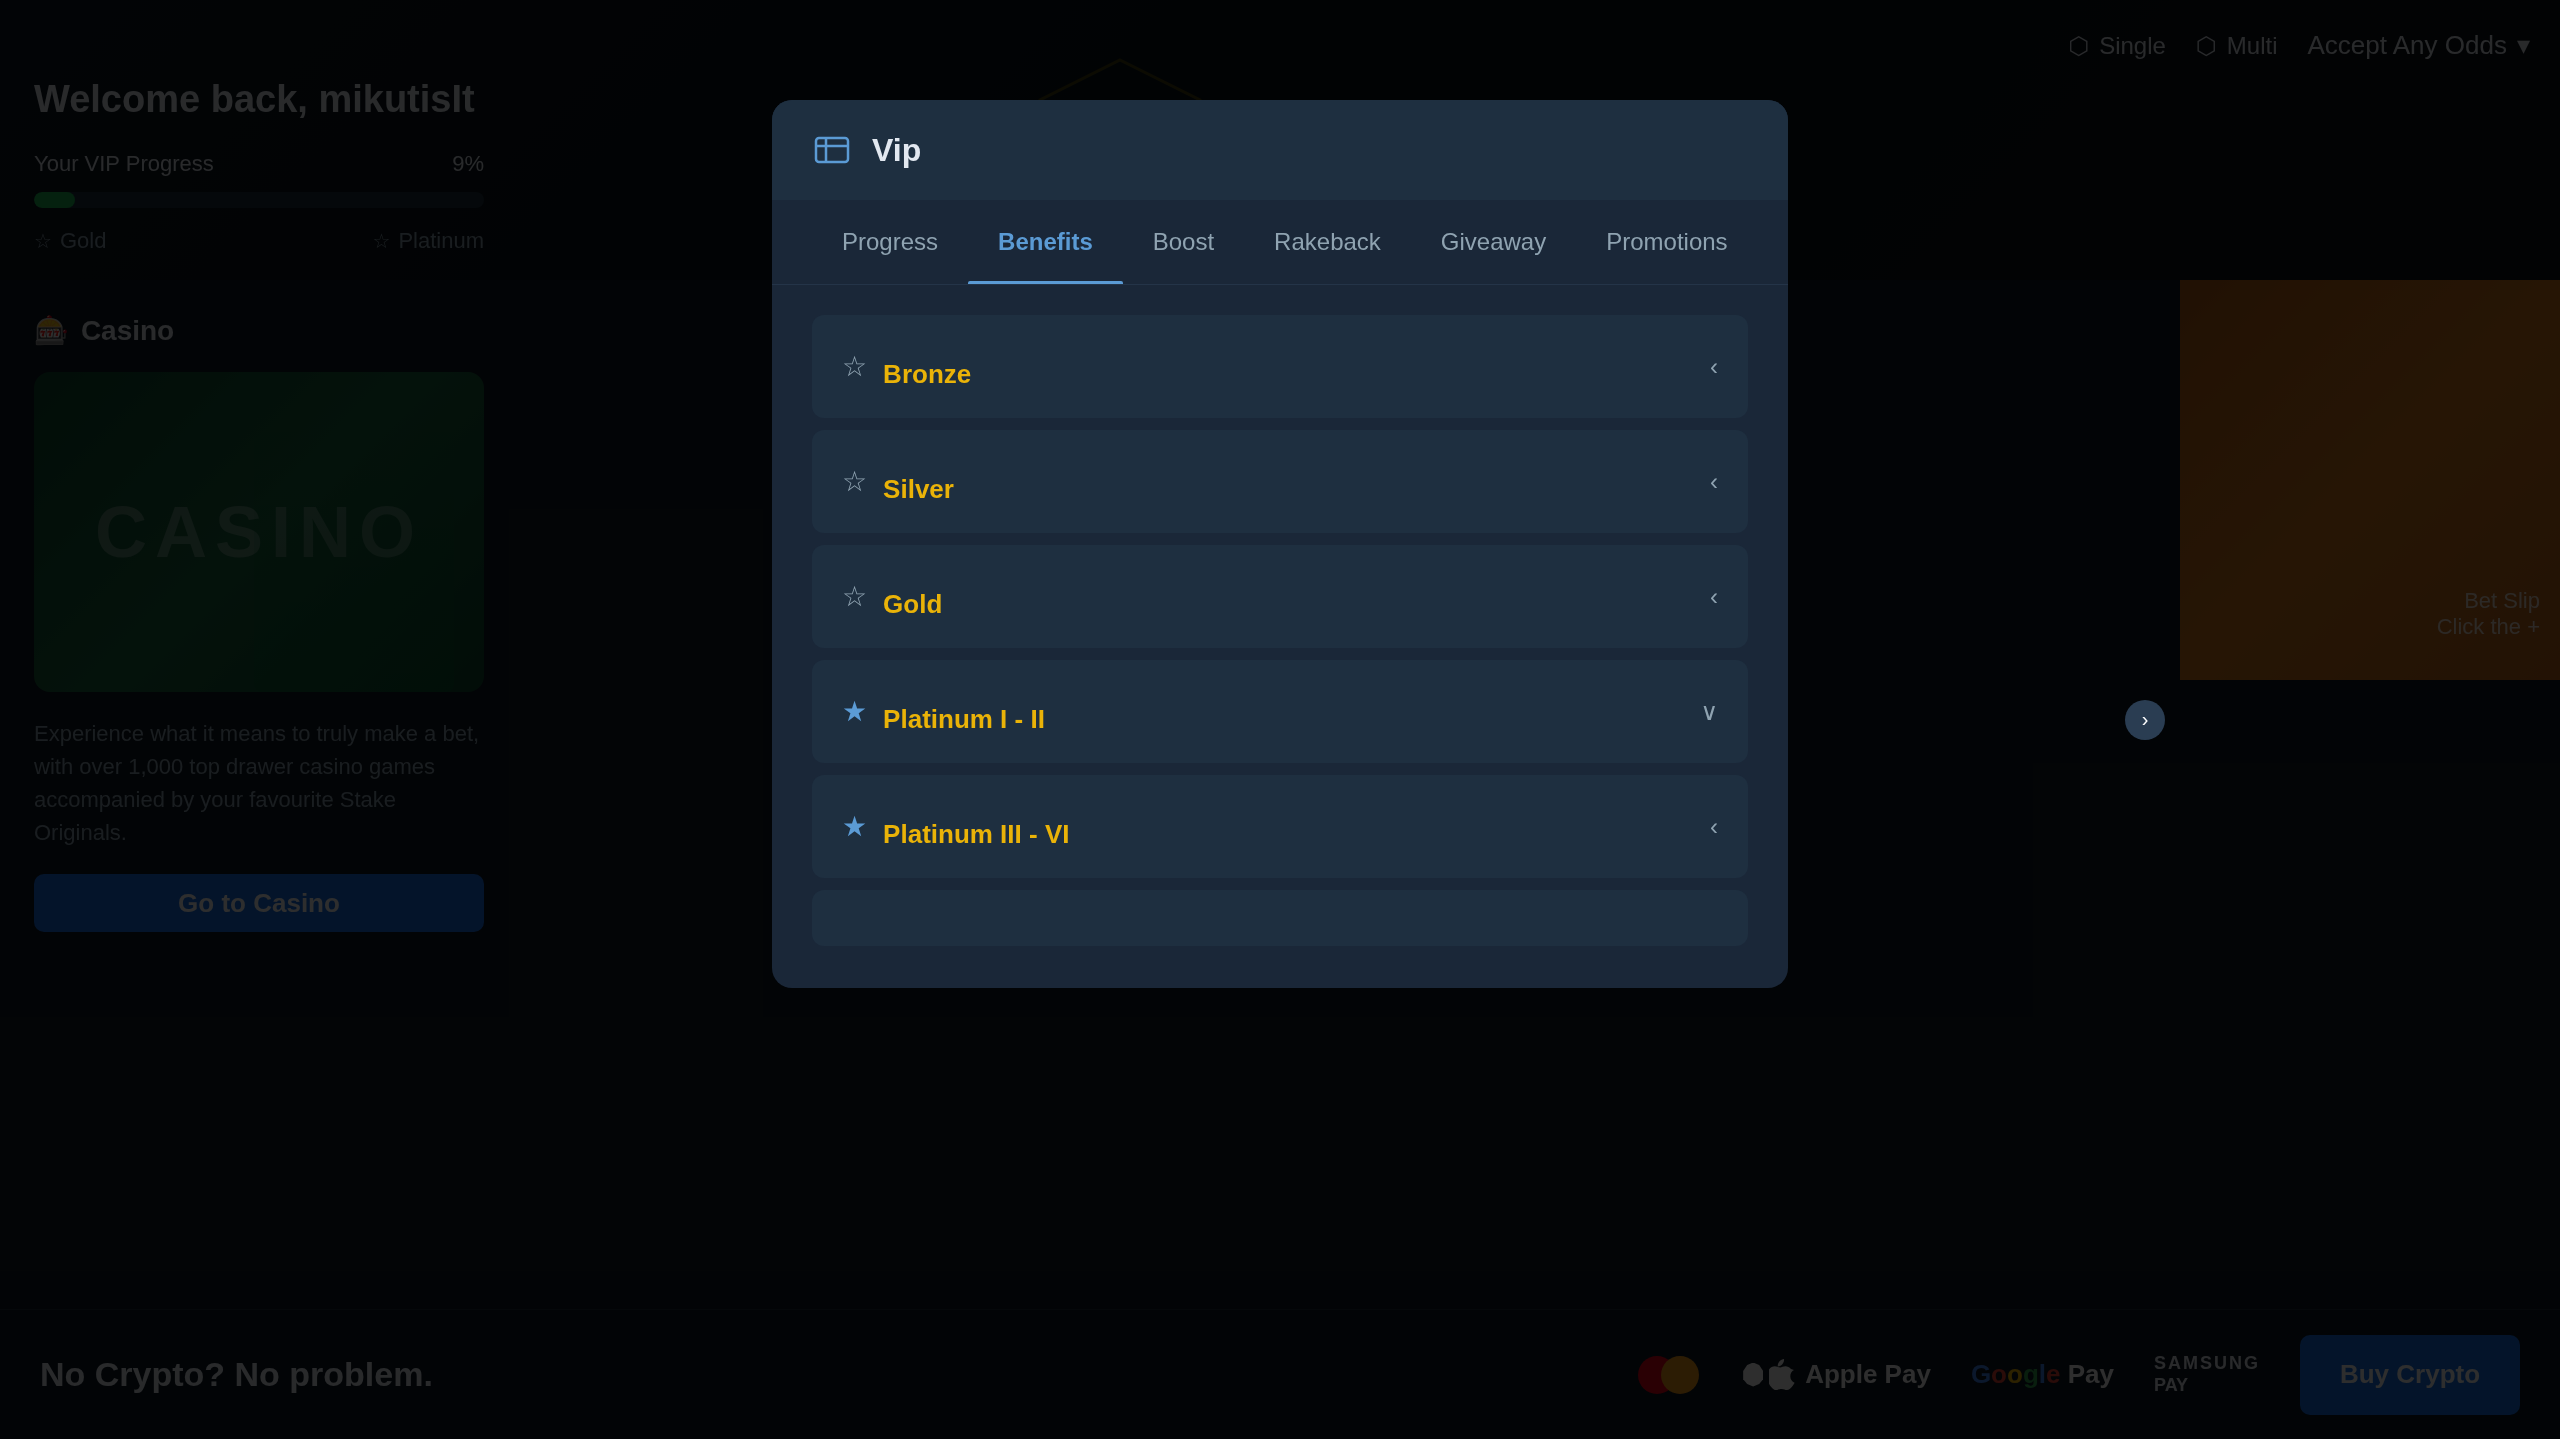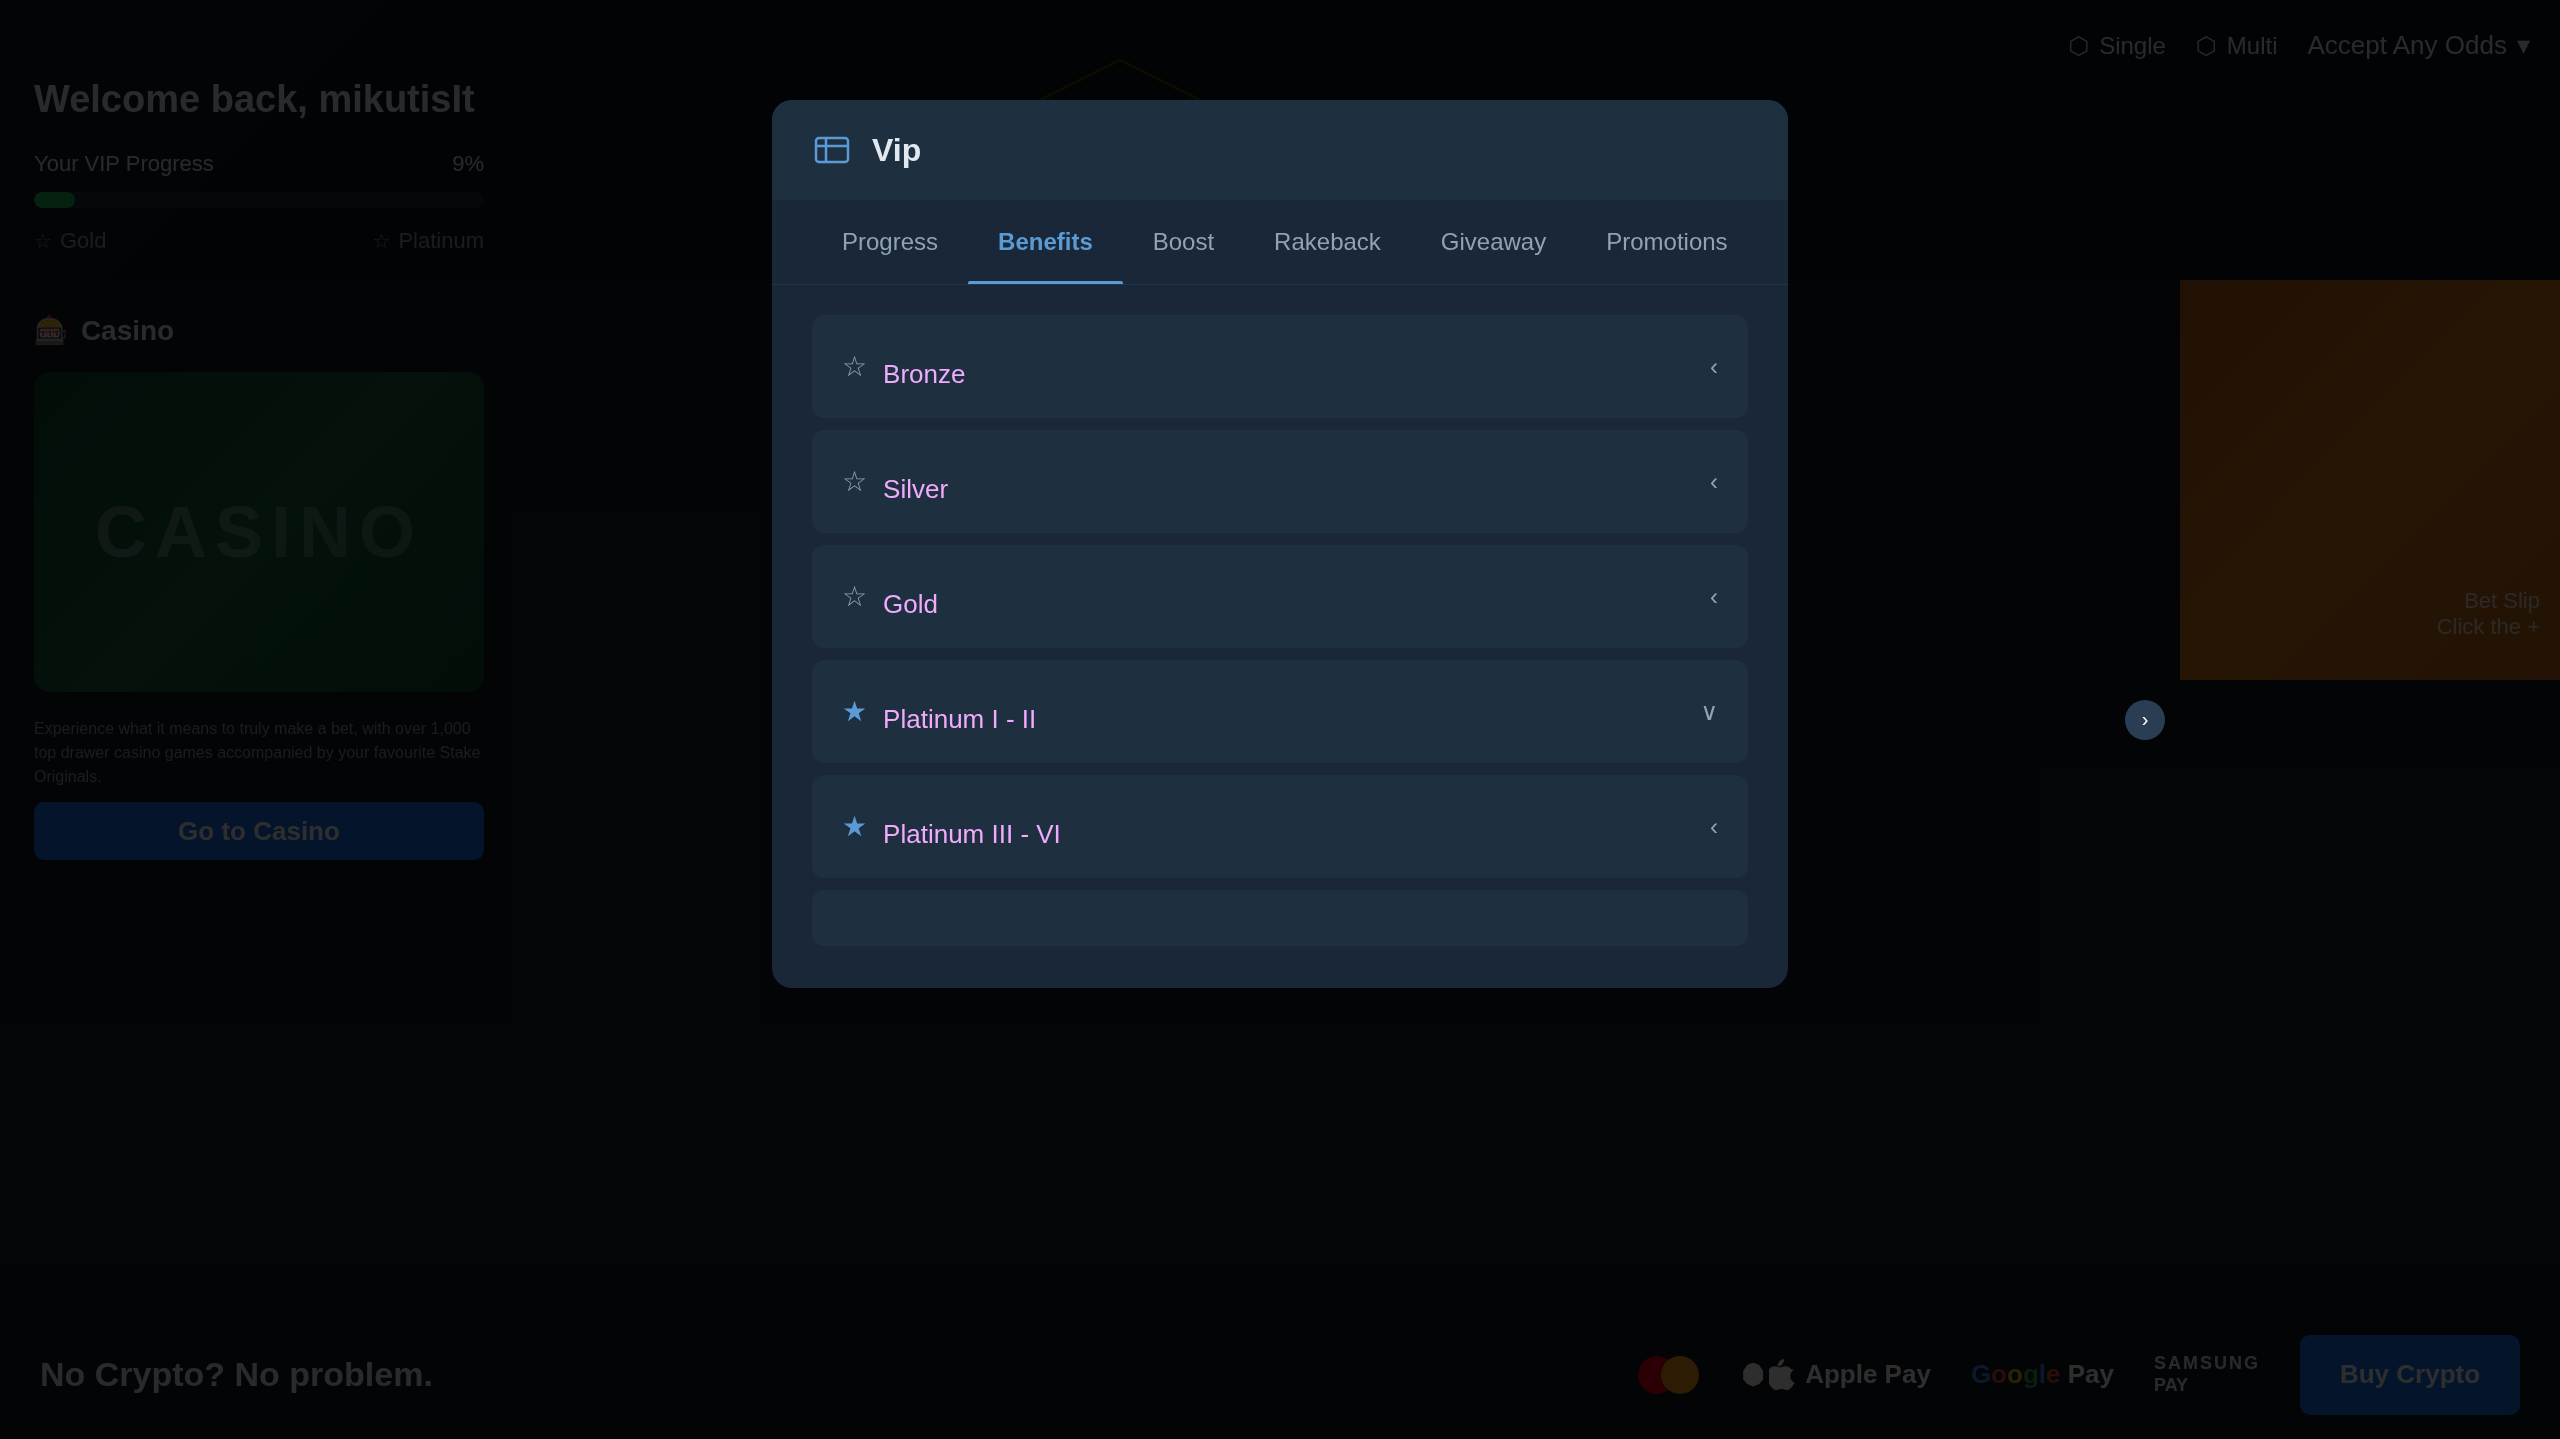--- a/index.html
+++ b/index.html
@@ -155,23 +155,23 @@
       width: 200px;
       height: 280px;
       background: linear-gradient(180deg, transparent 0%, rgba(0,100,50,0.3) 100%);
       border-radius: 8px;
       display: flex;
       align-items: flex-end;
       justify-content: center;
     }
 
     .card-description {
-      font-size: 16px;
+      font-size: 22px;
       color: #8fa3b1;
-      margin-bottom: 13px;
+      margin-bottom: 25px;
       line-height: 1.5;
     }
 
     .go-casino-btn {
       width: 100%;
       height: 58px;
       background: #1a73e8;
       border: none;
       border-radius: 10px;
       color: #fff;
@@ -439,22 +439,22 @@
       font-size: 28px;
       color: #8fa3b1;
     }
 
     .tier-star.blue {
       color: #5b9bd5;
     }
 
     .tier-name {
       font-size: 26px;
-      color: #f0abfc;
-      font-weight: 400;
+      color: #eab308;
+      font-weight: 700;
       margin-top: 16px;
     }
 
     .tier-chevron {
       font-size: 24px;
       color: #8fa3b1;
     }
 
     .tier-content {
       padding: 10px 30px 28px 70px;

